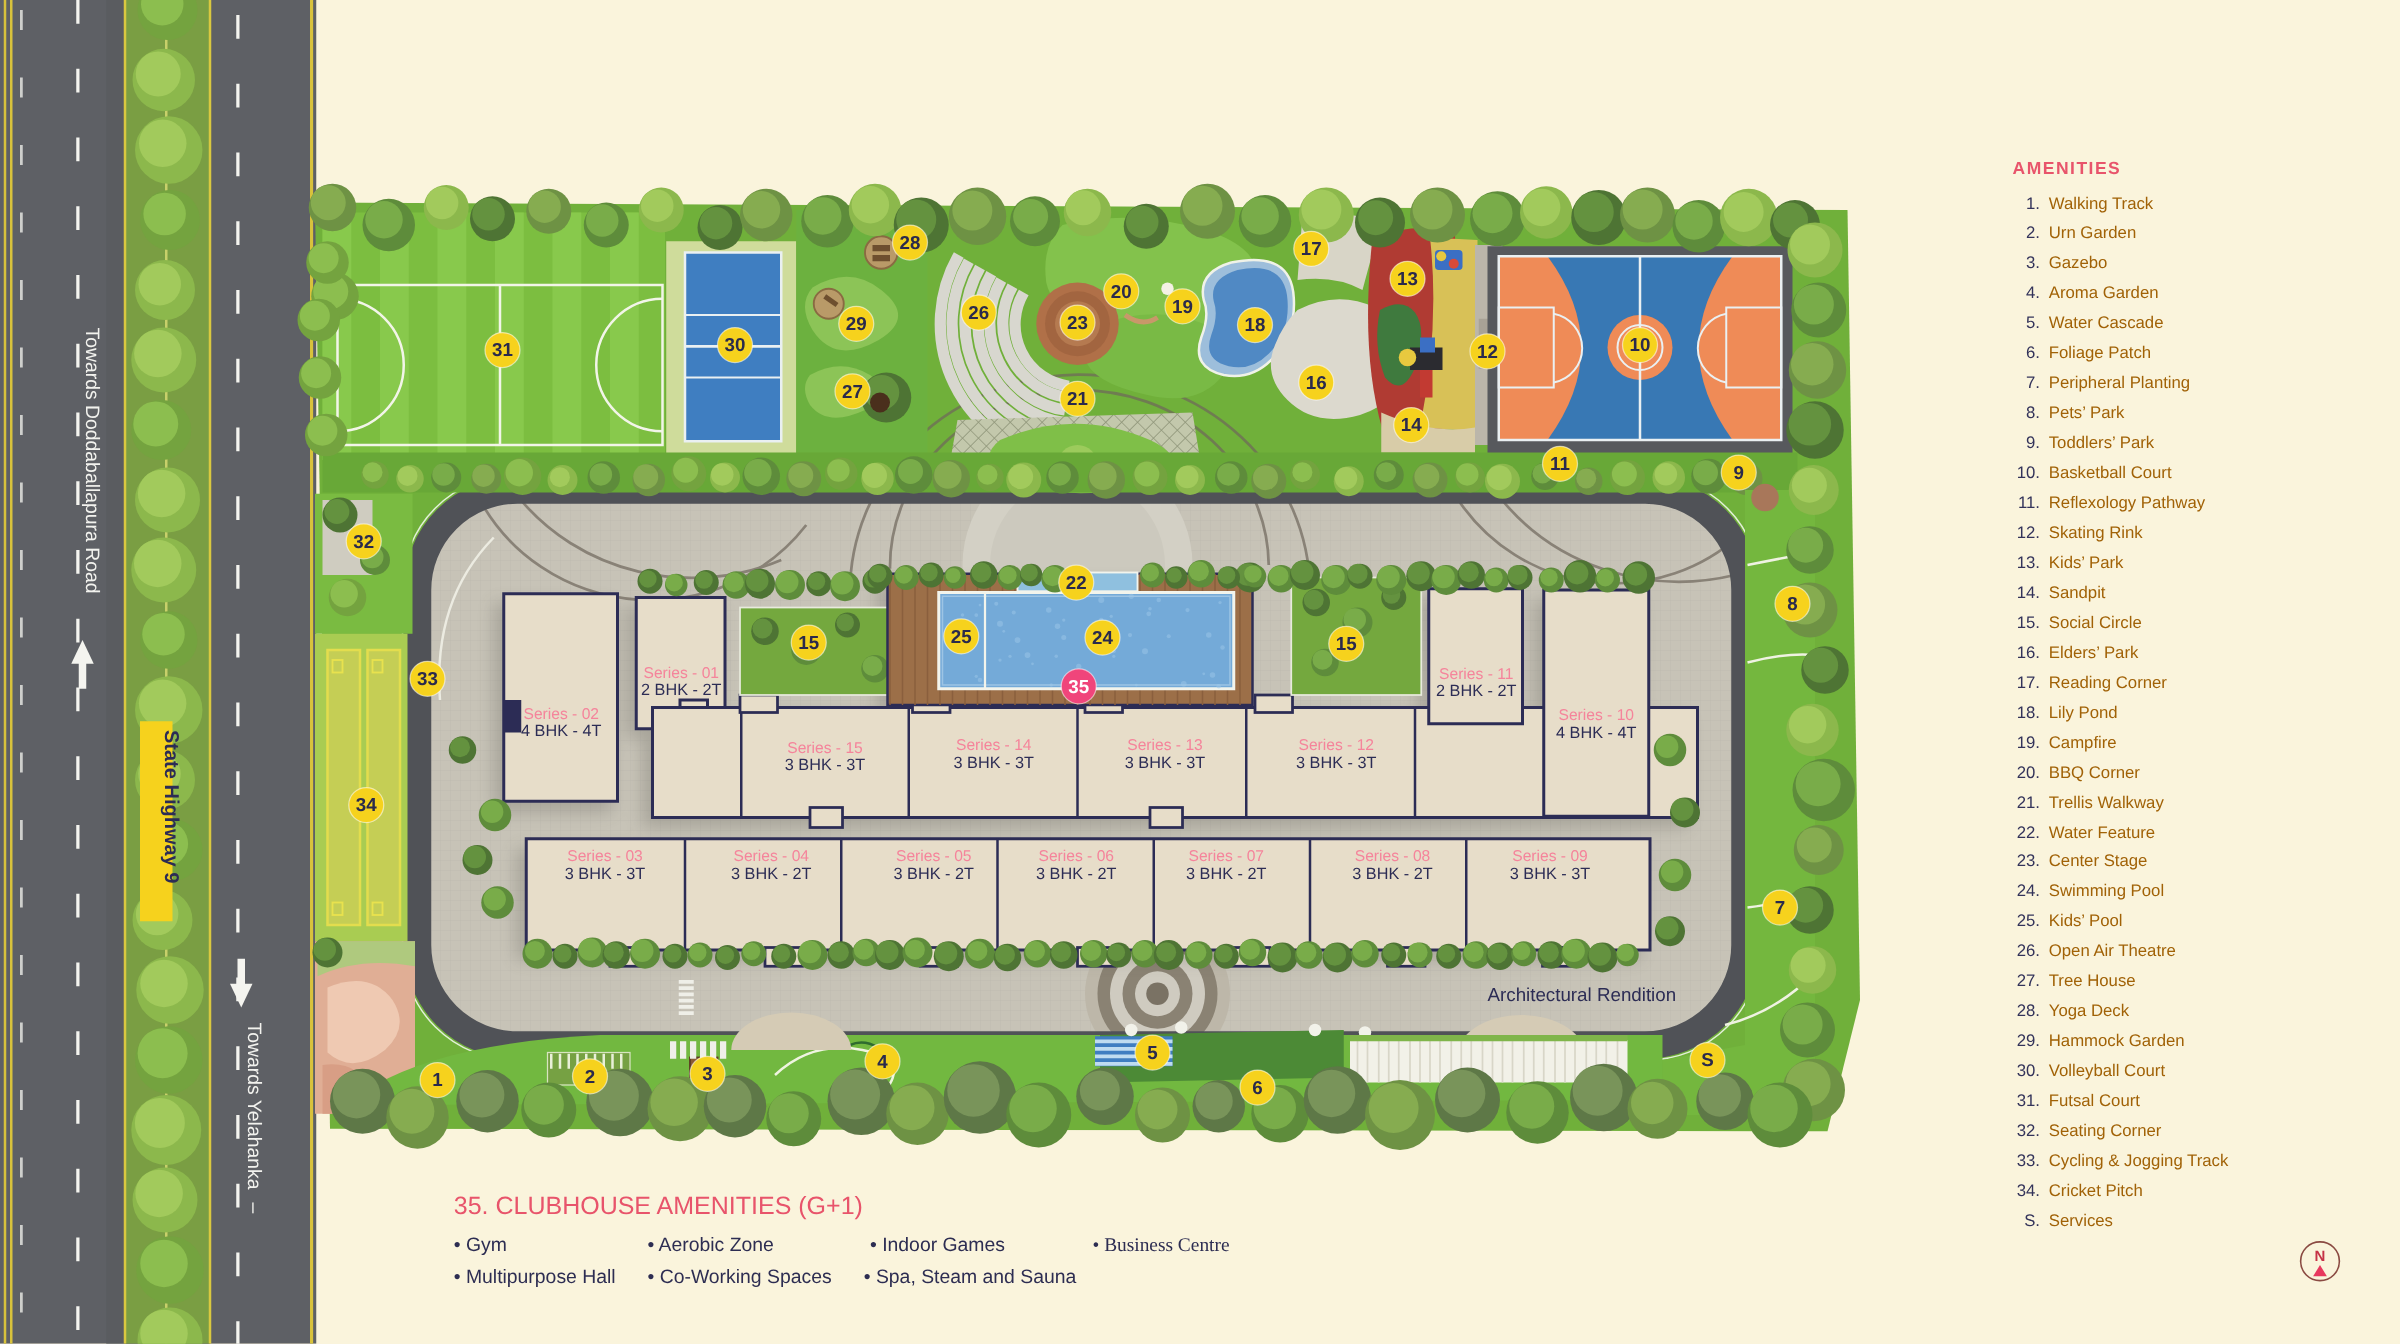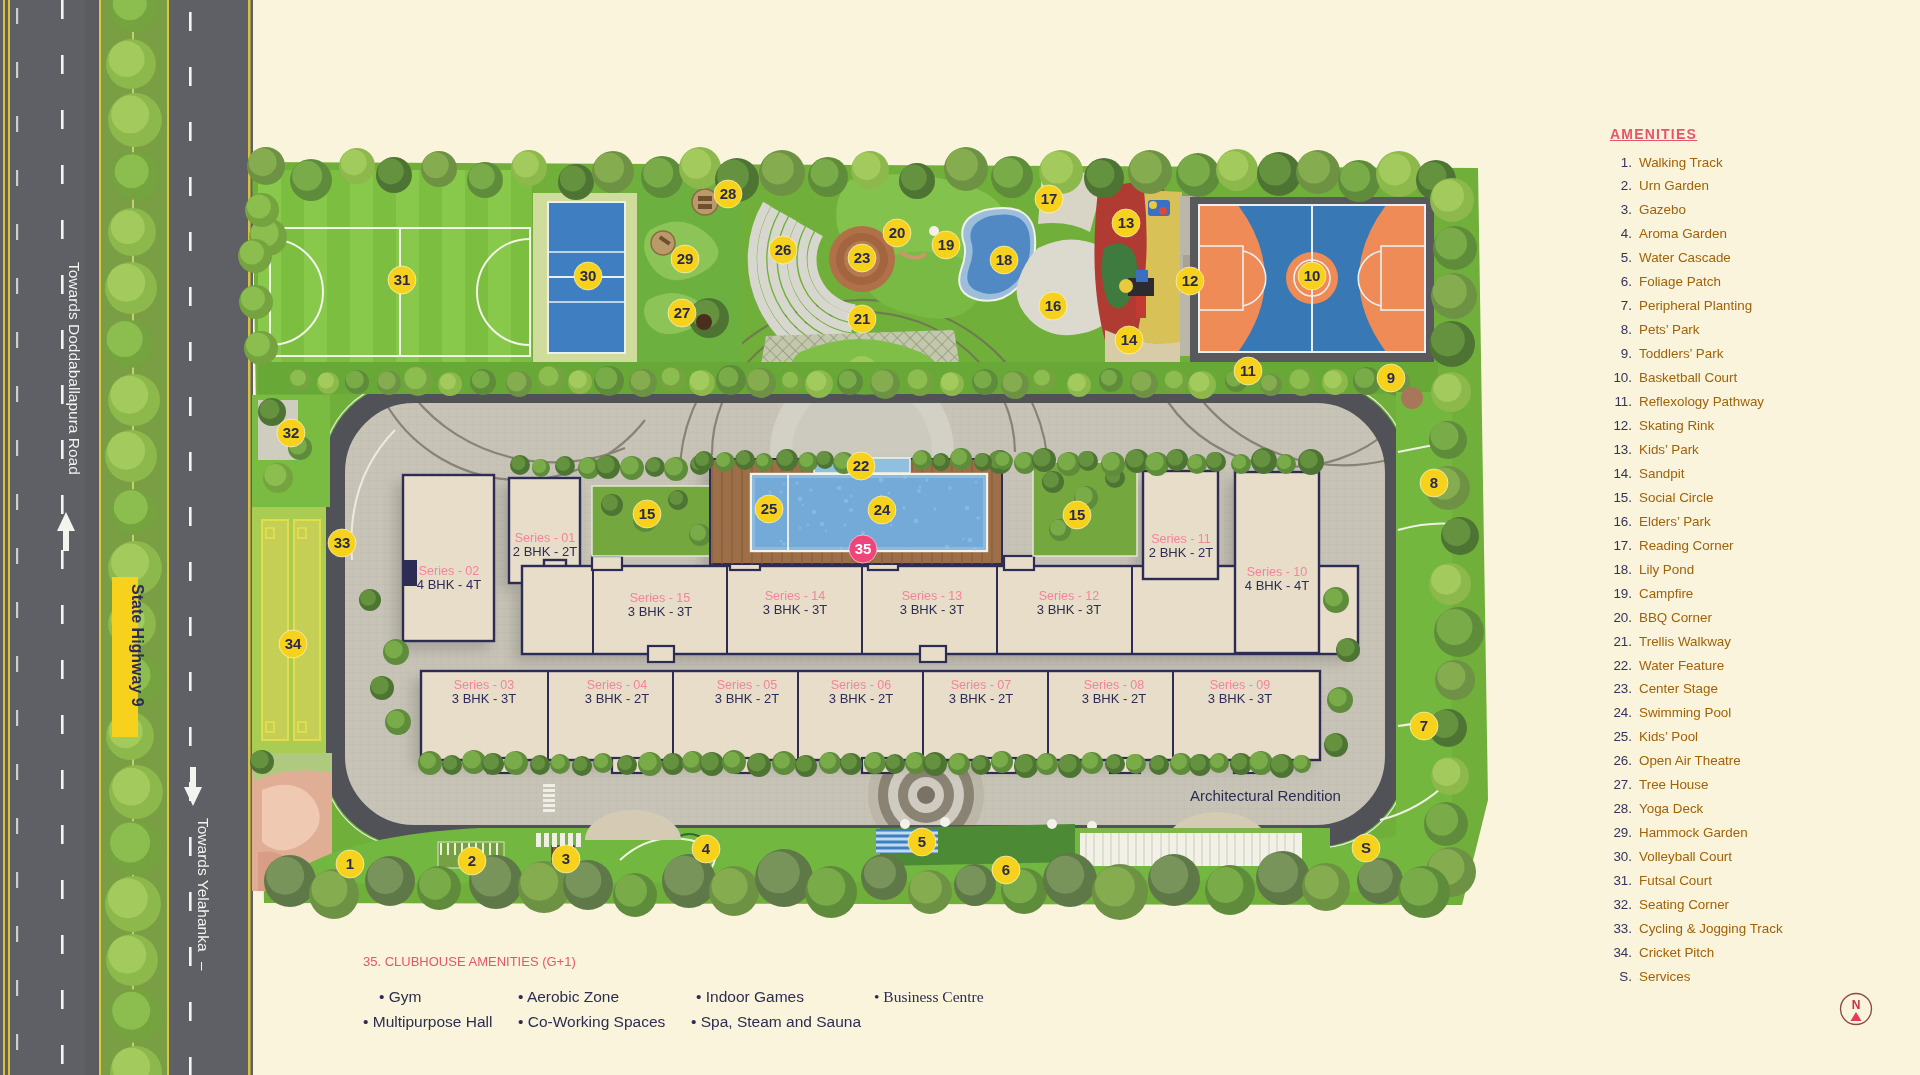--- a/index.html
+++ b/index.html
@@ -1724,21 +1724,21 @@
 </g>
 <g>
 <circle cx="1856" cy="1009" r="15.5" fill="none" stroke="#8A4A42" stroke-width="1.3"></circle>
 <text x="1856" y="1009" font-size="12" font-weight="bold" fill="#C53246" text-anchor="middle">N</text>
 <polygon points="1856,1012 1850.5,1021 1861.5,1021" fill="#E8385E"></polygon>
 </g>
 </g>
     </svg>
 
 
-<div class="abs" style="left:1610px;top:126px;font-size:14px;letter-spacing:1.2px;color:#E8546B;font-weight:bold;text-decoration:underline;">AMENITIES</div>
+<div class="abs" style="left:1610px;top:126px;font-size:14px;letter-spacing:1.2px;color:#E8546B;font-weight:bold;">AMENITIES</div>
 
 <div class="abs" style="left:1598px;top:150.5px;width:34px;text-align:right;font-size:13.4px;line-height:23.95px;color:#33335A;white-space:pre;">1.
 2.
 3.
 4.
 5.
 6.
 7.
 8.
 9.
@@ -1797,24 +1797,24 @@
 Tree House
 Yoga Deck
 Hammock Garden
 Volleyball Court
 Futsal Court
 Seating Corner
 Cycling &amp; Jogging Track
 Cricket Pitch
 Services</div>
 
-<div class="abs" style="left:363px;top:954px;font-size:13px;color:#E8546B;">35. CLUBHOUSE AMENITIES (G+1)</div>
+<div class="abs" style="left:363px;top:954px;font-size:20px;color:#E8546B;">35. CLUBHOUSE AMENITIES (G+1)</div>
 
 <div class="abs" style="left:363px;top:988px;font-size:15.5px;color:#2D2D52;">
-<span style="position:absolute;left:0;top:0;white-space:nowrap;margin-left:16px;">• Gym</span>
+<span style="position:absolute;left:0;top:0;white-space:nowrap;">• Gym</span>
 <span style="position:absolute;left:0;top:25px;white-space:nowrap;">• Multipurpose Hall</span>
 <span style="position:absolute;left:155px;top:0;white-space:nowrap;">• Aerobic Zone</span>
 <span style="position:absolute;left:155px;top:25px;white-space:nowrap;">• Co-Working Spaces</span>
 <span style="position:absolute;left:333px;top:0;white-space:nowrap;">• Indoor Games</span>
 <span style="position:absolute;left:328px;top:25px;white-space:nowrap;">• Spa, Steam and Sauna</span>
 <span style="position:absolute;left:511px;top:0;white-space:nowrap;font-family:Liberation Serif, serif;">• Business Centre</span>
 </div>
 </div>
 
 </body></html>

